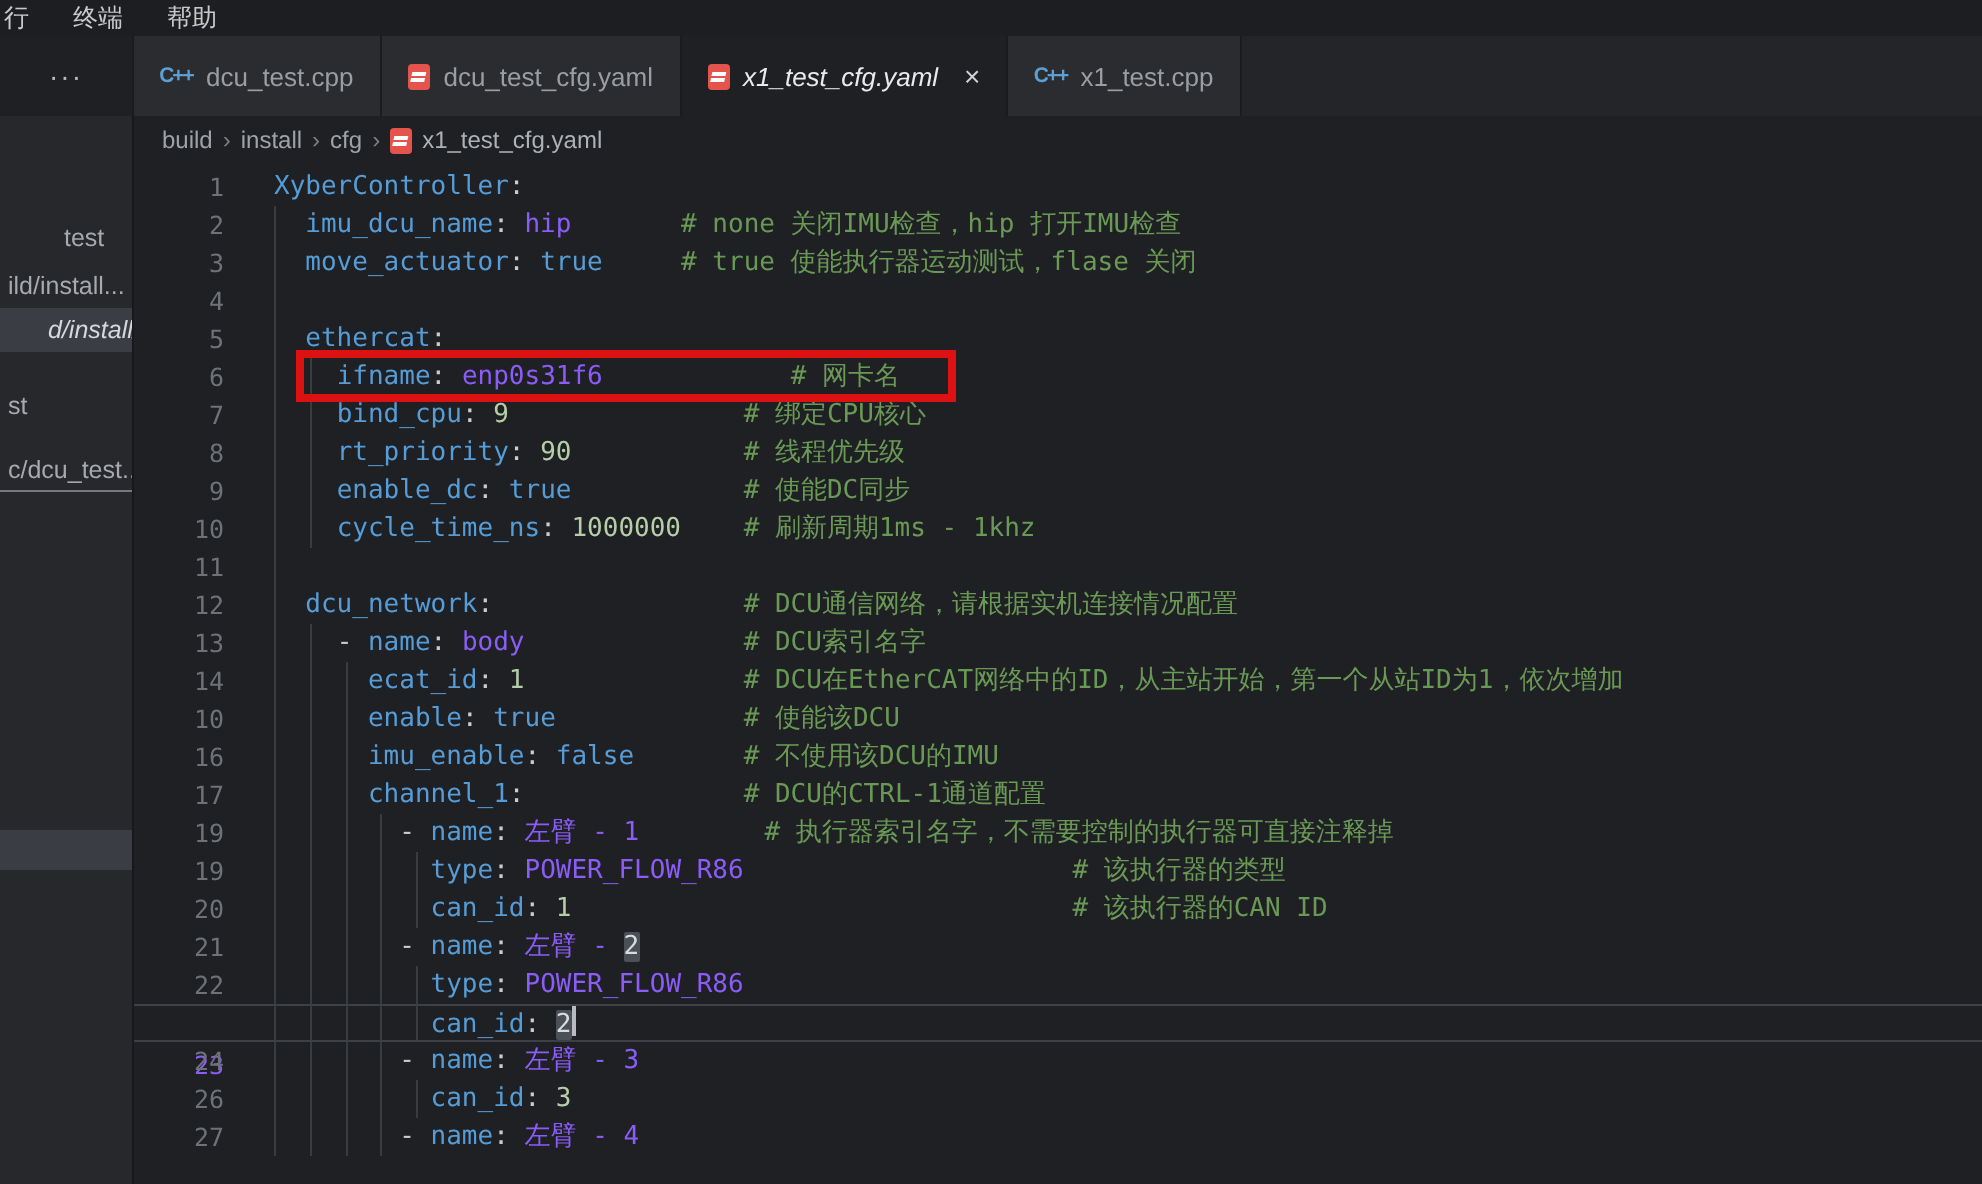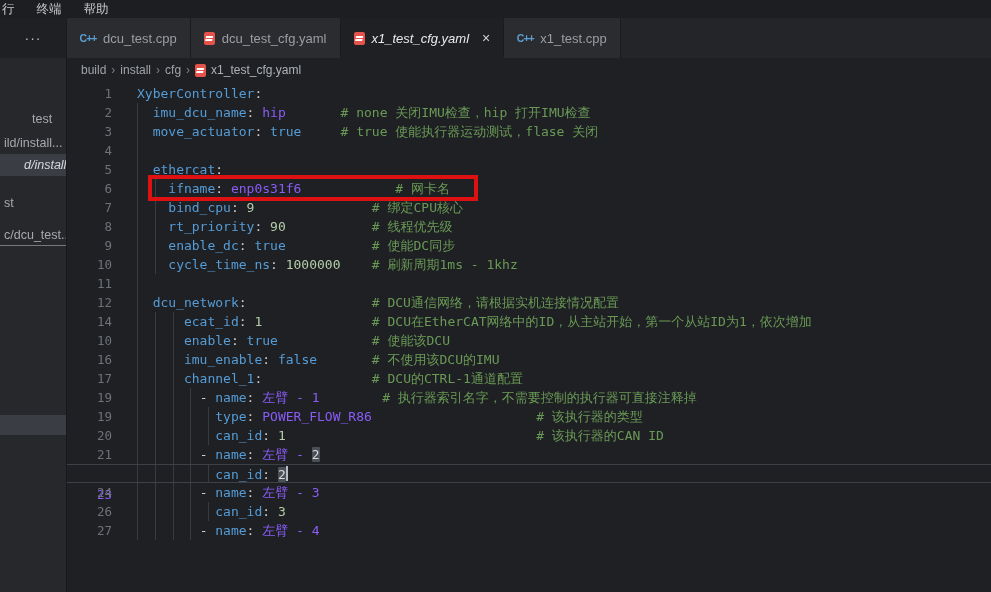--- a/index.html
+++ b/index.html
@@ -209,20 +209,28 @@
         </div>
       </div>
       <div class="cline">
         <div class="gutter">12</div>
         <div class="lc">
           <span class="guide" style="left: calc(0ch + 12px);"></span>
           <pre><span class="t-pln">  </span><span class="t-key">dcu_network</span><span class="t-punc">:</span><span class="t-pln">                </span><span class="t-cmt"># DCU通信网络，请根据实机连接情况配置</span></pre>
         </div>
       </div>
       <div class="cline">
+        <div class="gutter">13</div>
+        <div class="lc">
+          <span class="guide" style="left: calc(0ch + 12px);"></span>
+          <span class="guide" style="left: calc(2ch + 12px);"></span>
+          <pre><span class="t-pln">    </span><span class="t-punc">- </span><span class="t-key">name</span><span class="t-punc">:</span><span class="t-pln"> </span><span class="t-str">body</span><span class="t-pln">              </span><span class="t-cmt"># DCU索引名字</span></pre>
+        </div>
+      </div>
+      <div class="cline">
         <div class="gutter">14</div>
         <div class="lc">
           <span class="guide" style="left: calc(0ch + 12px);"></span>
           <span class="guide" style="left: calc(2ch + 12px);"></span>
           <span class="guide" style="left: calc(4ch + 12px);"></span>
           <pre><span class="t-pln">      </span><span class="t-key">ecat_id</span><span class="t-punc">:</span><span class="t-pln"> </span><span class="t-num">1</span><span class="t-pln">              </span><span class="t-cmt"># DCU在EtherCAT网络中的ID，从主站开始，第一个从站ID为1，依次增加</span></pre>
         </div>
       </div>
       <div class="cline">
         <div class="gutter">10</div>
@@ -284,20 +292,31 @@
         </div>
       </div>
       <div class="cline">
         <div class="gutter">21</div>
         <div class="lc">
           <span class="guide" style="left: calc(0ch + 12px);"></span>
           <span class="guide" style="left: calc(2ch + 12px);"></span>
           <span class="guide" style="left: calc(4ch + 12px);"></span>
           <span class="guide" style="left: calc(6ch + 12px);"></span>
           <pre><span class="t-pln">        </span><span class="t-punc">- </span><span class="t-key">name</span><span class="t-punc">:</span><span class="t-pln"> </span><span class="t-str">左臂 - </span><span class="t-hl">2</span></pre>
+        </div>
+      </div>
+      <div class="cline">
+        <div class="gutter">22</div>
+        <div class="lc">
+          <span class="guide" style="left: calc(0ch + 12px);"></span>
+          <span class="guide" style="left: calc(2ch + 12px);"></span>
+          <span class="guide" style="left: calc(4ch + 12px);"></span>
+          <span class="guide" style="left: calc(6ch + 12px);"></span>
+          <span class="guide" style="left: calc(8ch + 12px);"></span>
+          <pre><span class="t-pln">          </span><span class="t-key">type</span><span class="t-punc">:</span><span class="t-pln"> </span><span class="t-str">POWER_FLOW_R86</span></pre>
         </div>
       </div>
       <div class="cline active-line">
         <div class="gutter">23</div>
         <div class="lc">
           <span class="guide" style="left: calc(0ch + 12px);"></span>
           <span class="guide" style="left: calc(2ch + 12px);"></span>
           <span class="guide" style="left: calc(4ch + 12px);"></span>
           <span class="guide" style="left: calc(6ch + 12px);"></span>
           <span class="guide" style="left: calc(8ch + 12px);"></span>

